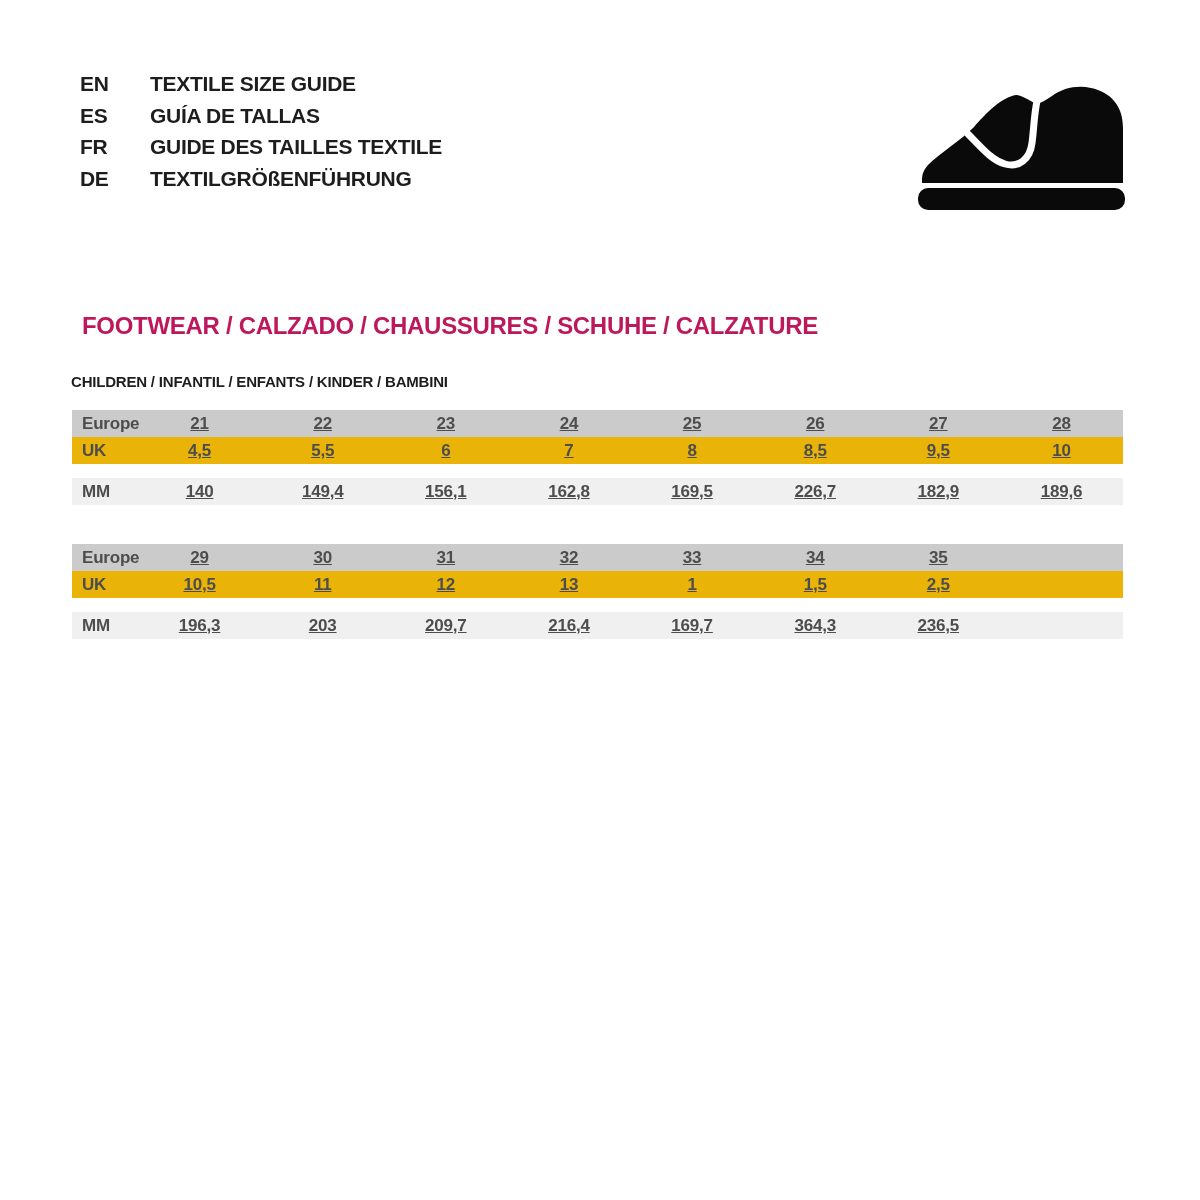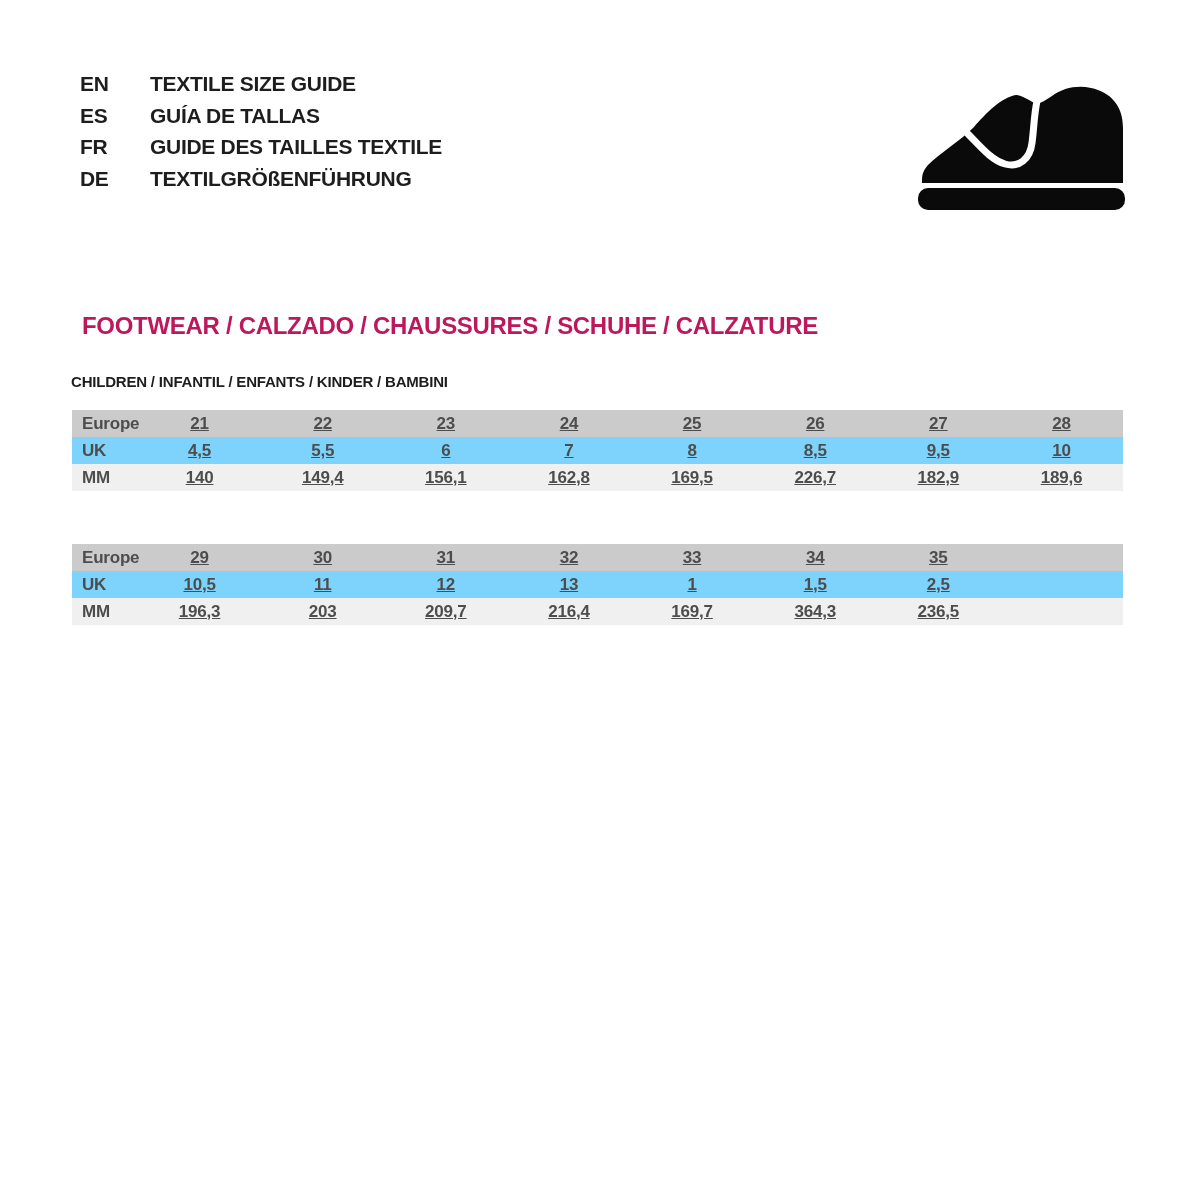--- a/index.html
+++ b/index.html
@@ -36,22 +36,22 @@
 
   
   .size-table { position:absolute; left:72px; width:1051px; }
   .table-1 { top:410px; }
   .table-2 { top:544px; }
   .t-row {
     display:flex; height:27px; align-items:center;
     font-size:17px; font-weight:bold; color:#4d4d4d; letter-spacing:-0.2px;
   }
   .row-europe { background:#cbcbcb; }
-  .row-uk     { background:#7dd3fc; }
-  .row-mm     { background:#f0f0f0; }
+  .row-uk     { background:#eab308; }
+  .row-mm     { background:#f0f0f0;margin-top:14px; }
   .t-label { width:66px; padding-left:10px; box-sizing:border-box; text-align:left; }
   .t-cell  { flex:1; text-align:center;text-decoration:underline; }
 </style>
 </head>
 <body>
 
 <div class="canvas">
 
   <div class="lang-list">
     <div class="lang-row">

